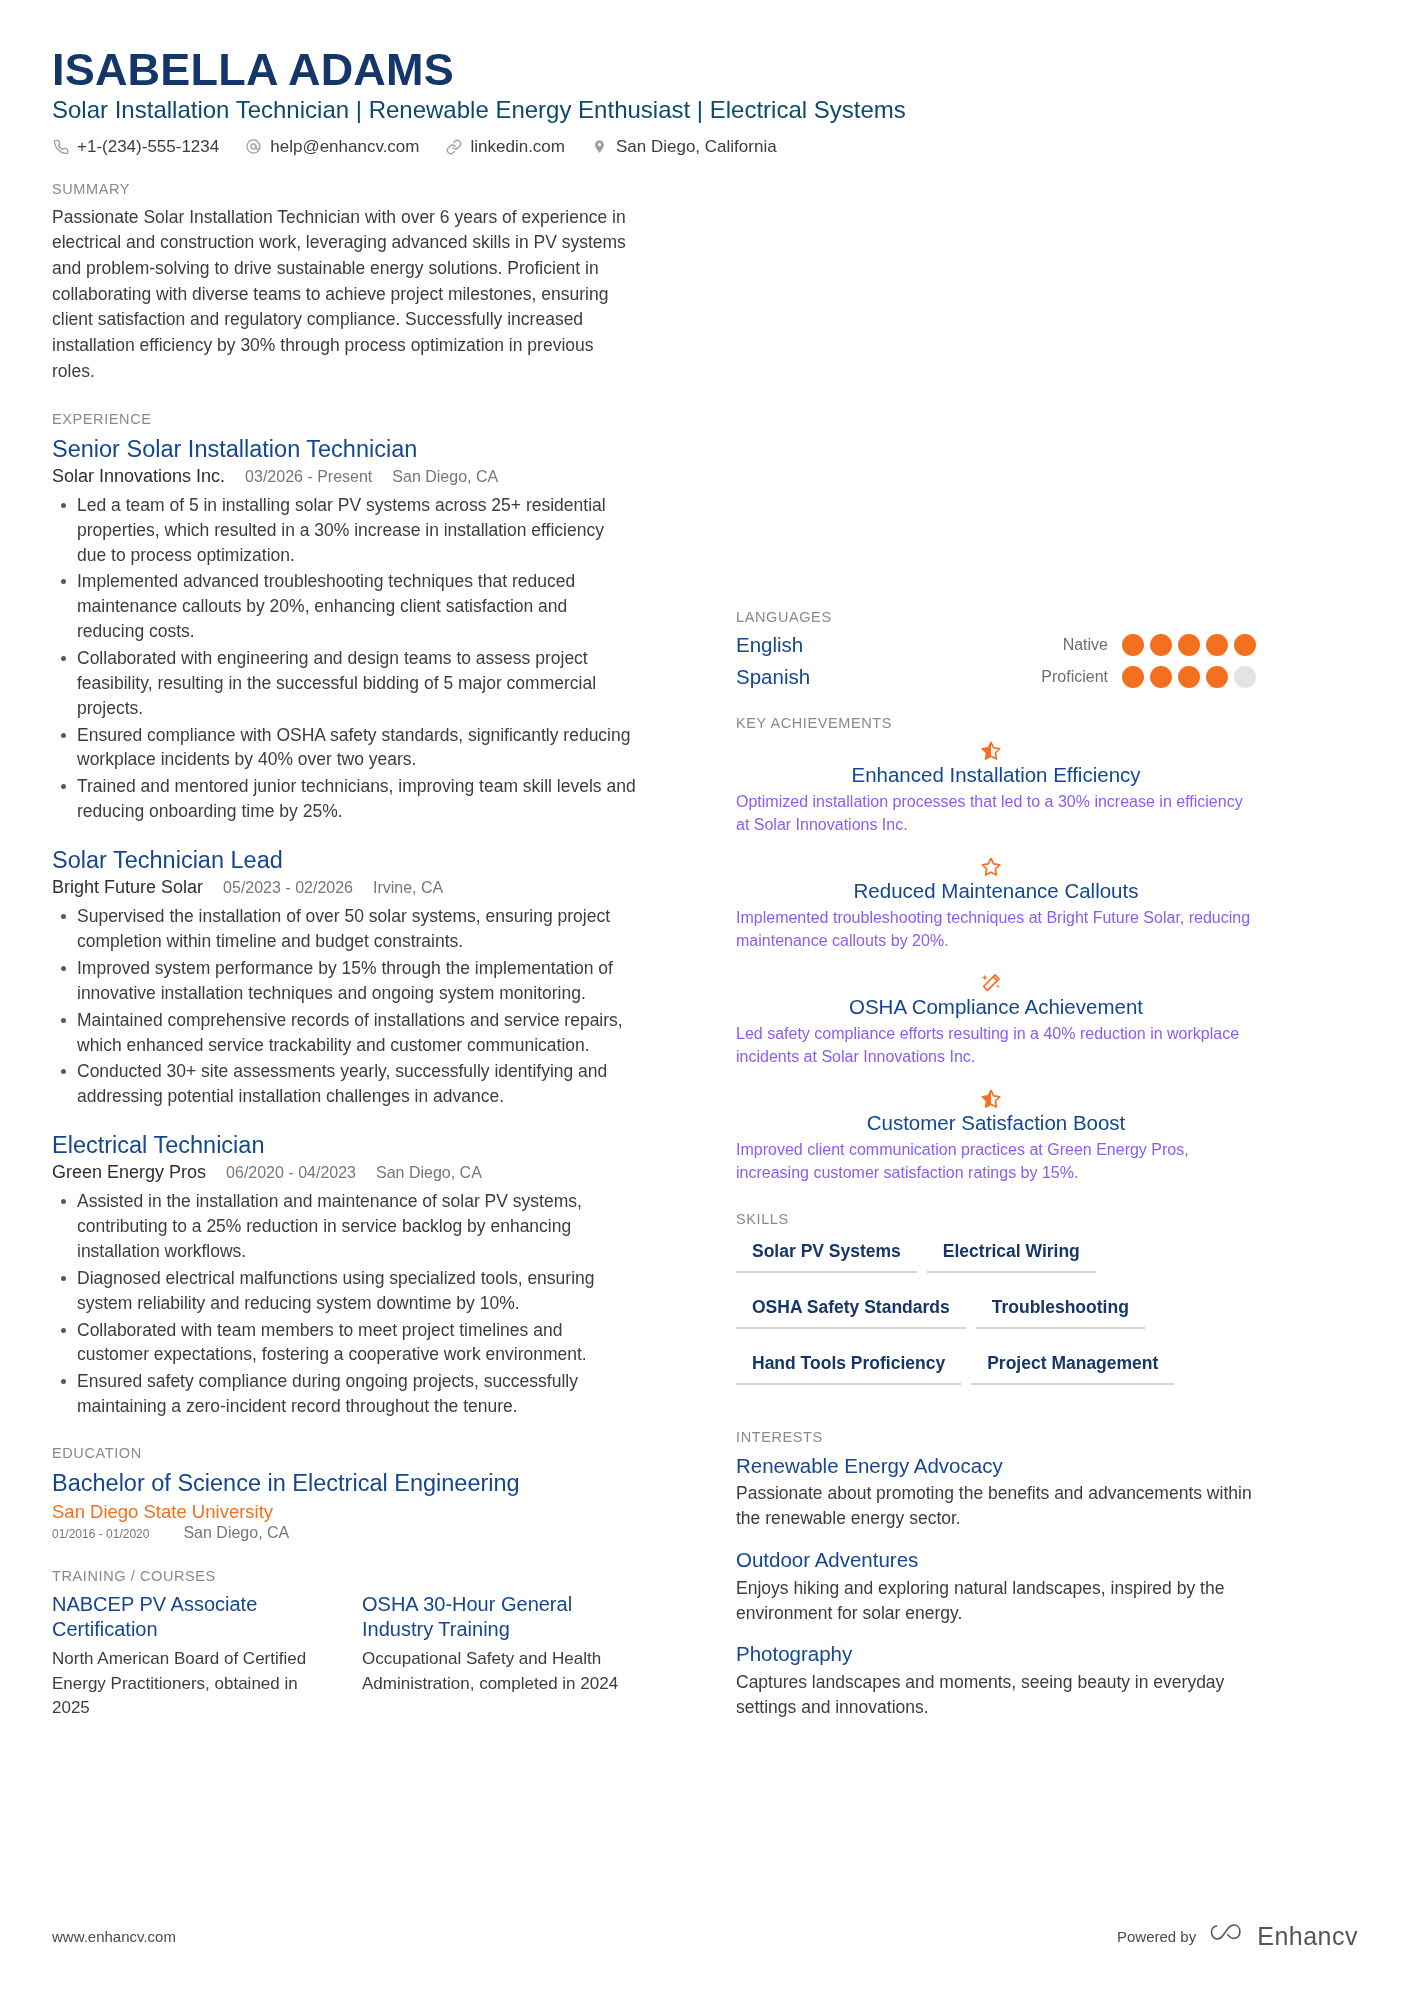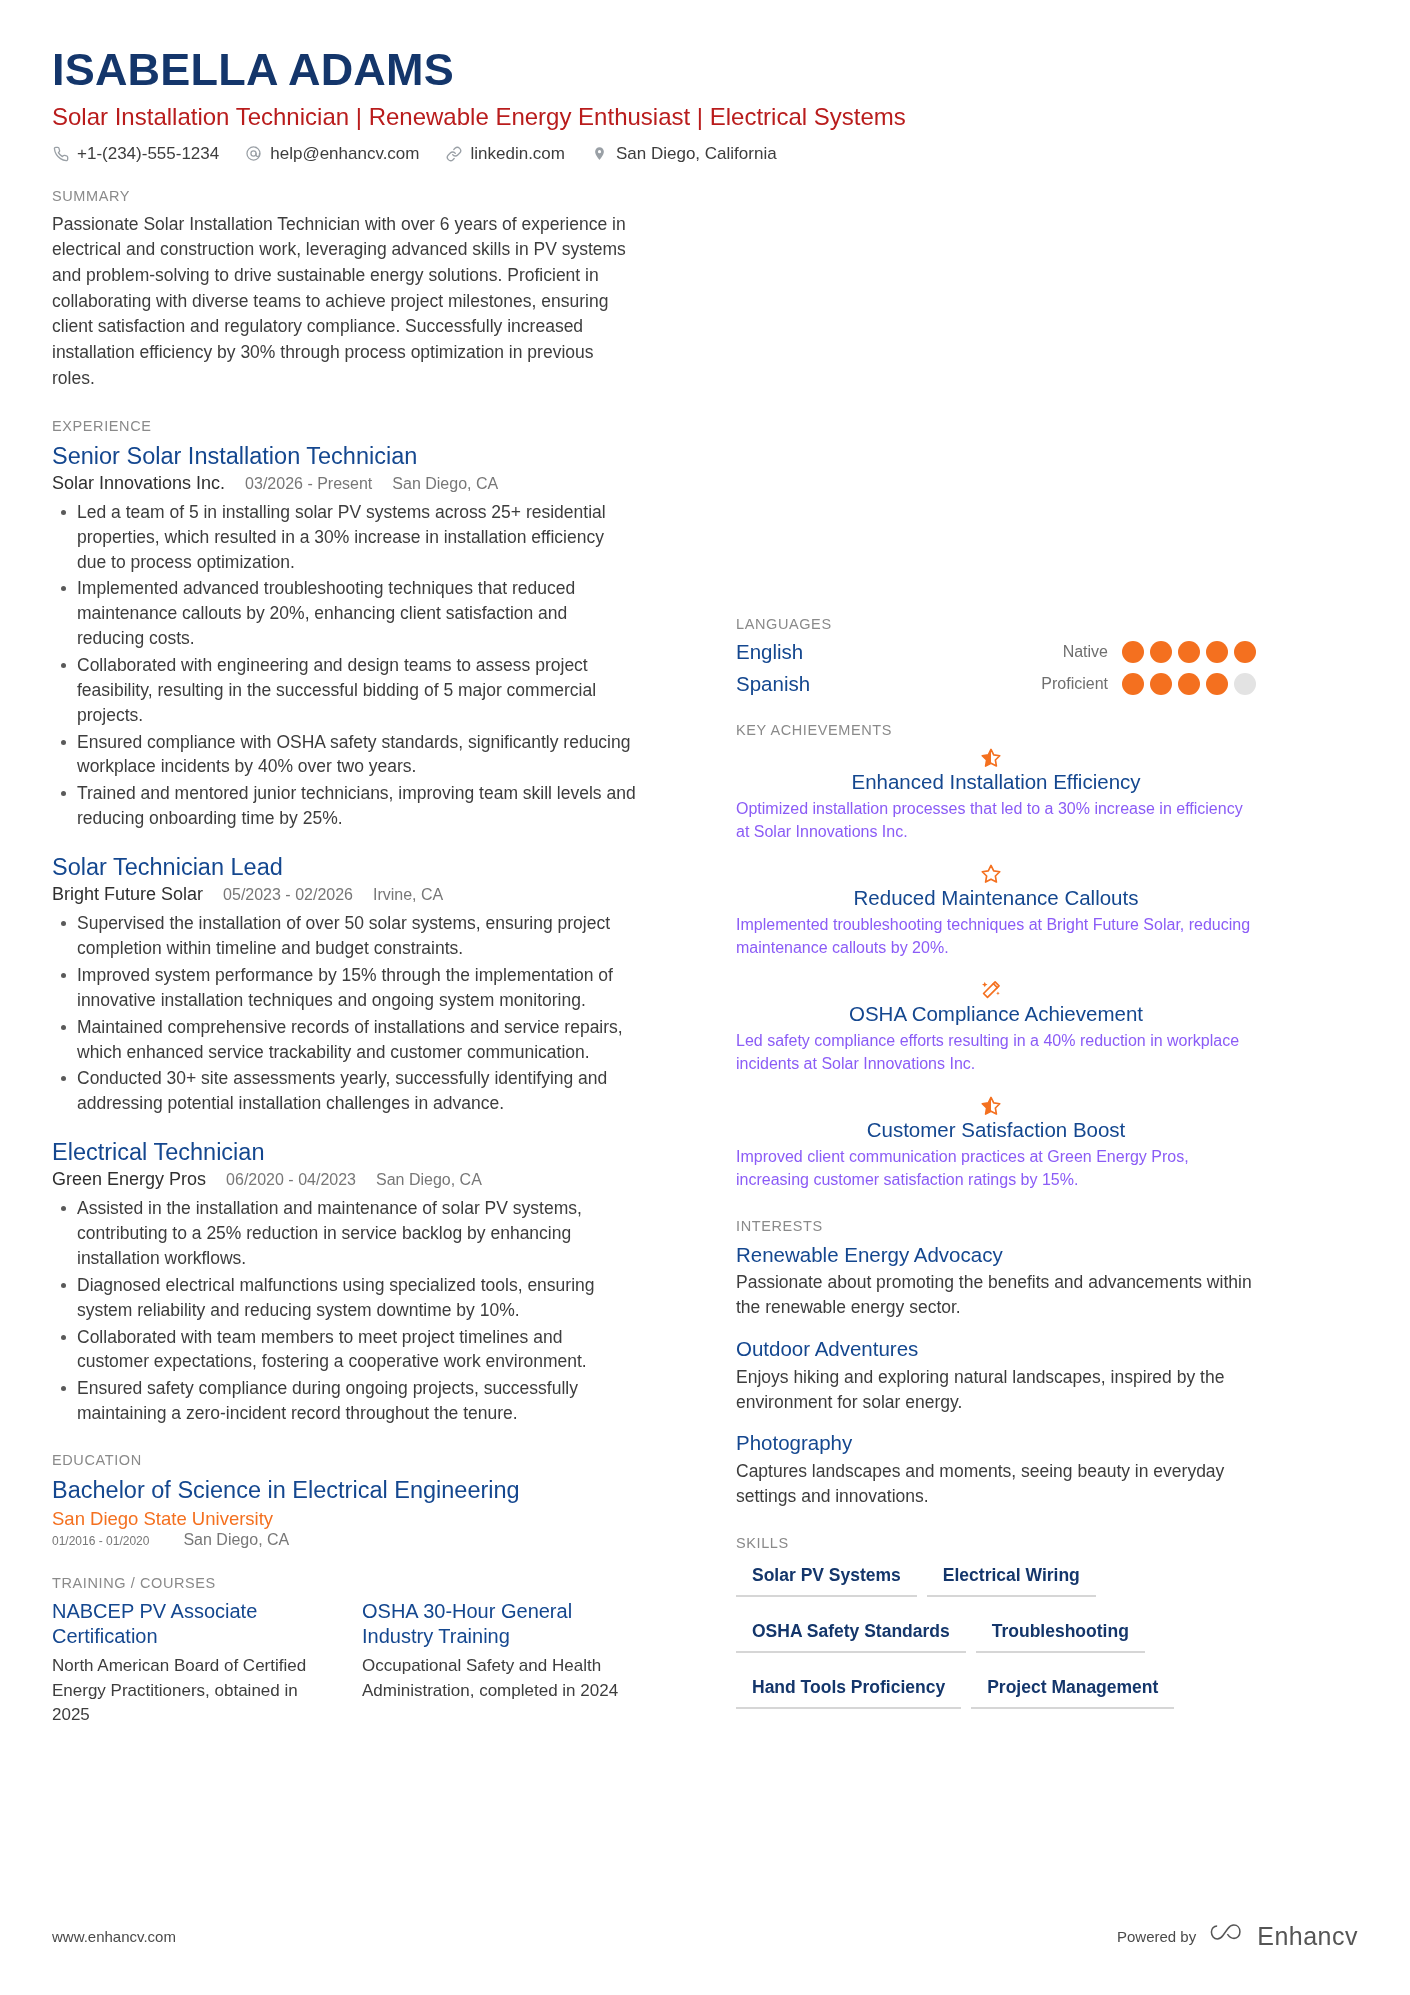--- a/index.html
+++ b/index.html
@@ -20,22 +20,21 @@
   
   .hdr-name {
     font-size: 45px;
     font-weight: 700;
     color: #14366b;
     letter-spacing: 0.2px;
     line-height: 1.15;
   }
   .hdr-title {
     font-size: 24px;
-    color: #b91c1c;
-    margin-top: 7px;
+    color: #0c4a6e;
     line-height: 1.2;
     font-weight: 400;
   }
   .hdr-contact {
     margin-top: 12px;
     display: flex;
     align-items: center;
     flex-wrap: wrap;
     gap: 0px;
     font-size: 17px;
@@ -516,45 +515,45 @@
                   <path d="M12 2.6l2.95 5.98 6.6.96-4.77 4.65 1.12 6.57L12 17.66l-5.9 3.1 1.13-6.57L2.46 9.54l6.6-.96z" fill="#f4701f" clip-path="url(#lh2)"></path>
                 </svg>
             </span>
             <span class="ka-title">Customer Satisfaction Boost</span>
           </div>
           <div class="ka-desc">Improved client communication practices at Green Energy Pros, increasing customer satisfaction ratings by 15%.</div>
         </div>
       </div>
 
       <div class="sec">
-        <div class="sec-label">INTERESTS</div>
-
-        <div class="int">
-          <div class="int-name">Renewable Energy Advocacy</div>
-          <div class="int-desc">Passionate about promoting the benefits and advancements within the renewable energy sector.</div>
-        </div>
-        <div class="int">
-          <div class="int-name">Outdoor Adventures</div>
-          <div class="int-desc">Enjoys hiking and exploring natural landscapes, inspired by the environment for solar energy.</div>
-        </div>
-        <div class="int">
-          <div class="int-name">Photography</div>
-          <div class="int-desc">Captures landscapes and moments, seeing beauty in everyday settings and innovations.</div>
-        </div>
-      </div>
-
-      <div class="sec">
         <div class="sec-label">SKILLS</div>
         <div class="skills-wrap">
           <span class="skill">Solar PV Systems</span>
           <span class="skill">Electrical Wiring</span>
           <span class="skill">OSHA Safety Standards</span>
           <span class="skill">Troubleshooting</span>
           <span class="skill">Hand Tools Proficiency</span>
           <span class="skill">Project Management</span>
+        </div>
+      </div>
+
+      <div class="sec">
+        <div class="sec-label">INTERESTS</div>
+
+        <div class="int">
+          <div class="int-name">Renewable Energy Advocacy</div>
+          <div class="int-desc">Passionate about promoting the benefits and advancements within the renewable energy sector.</div>
+        </div>
+        <div class="int">
+          <div class="int-name">Outdoor Adventures</div>
+          <div class="int-desc">Enjoys hiking and exploring natural landscapes, inspired by the environment for solar energy.</div>
+        </div>
+        <div class="int">
+          <div class="int-name">Photography</div>
+          <div class="int-desc">Captures landscapes and moments, seeing beauty in everyday settings and innovations.</div>
         </div>
       </div>
 
     </div>
   </div>
 
   <div class="footer">
     <span class="footer-url">www.enhancv.com</span>
     <div class="footer-right">
       <span class="powered">Powered by</span>

